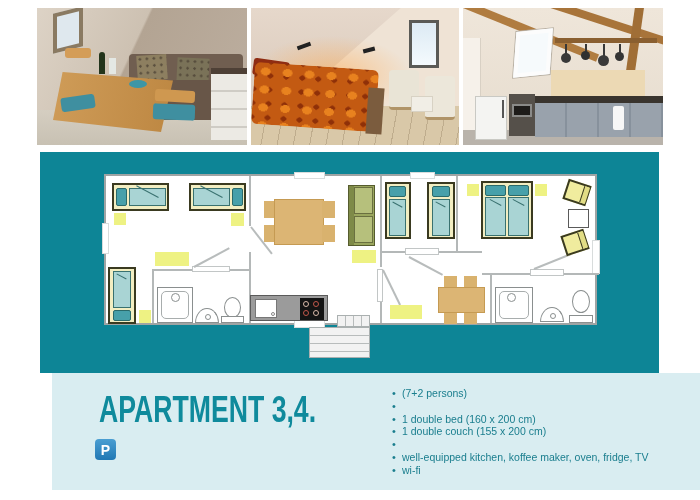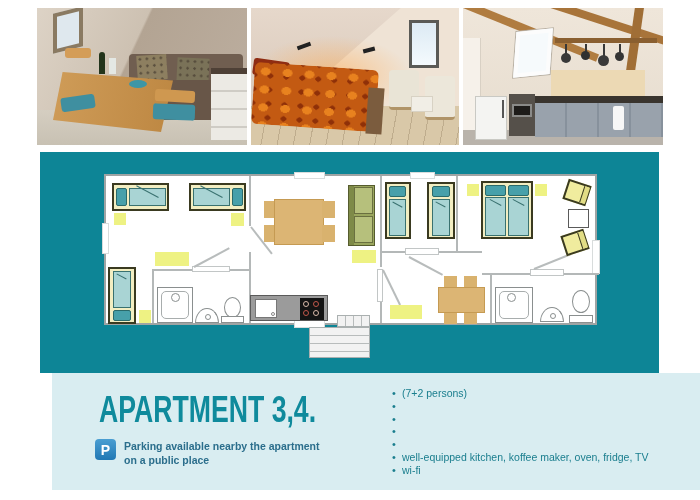--- a/index.html
+++ b/index.html
@@ -238,38 +238,36 @@
       <div class="sink" style="left:434px;top:131px;width:24px;height:15px"></div>
       <div class="toilet-bowl" style="left:466px;top:114px;width:18px;height:23px"></div>
       <div class="toilet-base" style="left:463px;top:139px;width:24px;height:8px"></div>
     </div>
   </div>
 
   <div class="info-panel">
     <div class="title">APARTMENT 3,4.</div>
     <div class="parking">
       <div class="p-icon">P</div>
-      <div class="p-text">
-        <span>Parking available nearby the apartment</span><br>
-        <span>on a public place</span>
-      </div>
     </div>
     <ul class="features">
         <li>
           <span class="bullet">•</span>
           <span>(7+2 persons)</span>
         </li>
         <li>
           <span class="bullet">•</span>
         </li>
         <li>
           <span class="bullet">•</span>
-        </li>
-        <li>
-          <span class="bullet">•</span>
+          <span>1 double bed (160 x 200 cm)</span>
+        </li>
+        <li>
+          <span class="bullet">•</span>
+          <span>1 double couch (155 x 200 cm)</span>
         </li>
         <li>
           <span class="bullet">•</span>
         </li>
         <li>
           <span class="bullet">•</span>
           <span>well-equipped kitchen, koffee maker, oven, fridge, TV</span>
         </li>
         <li>
           <span class="bullet">•</span>

